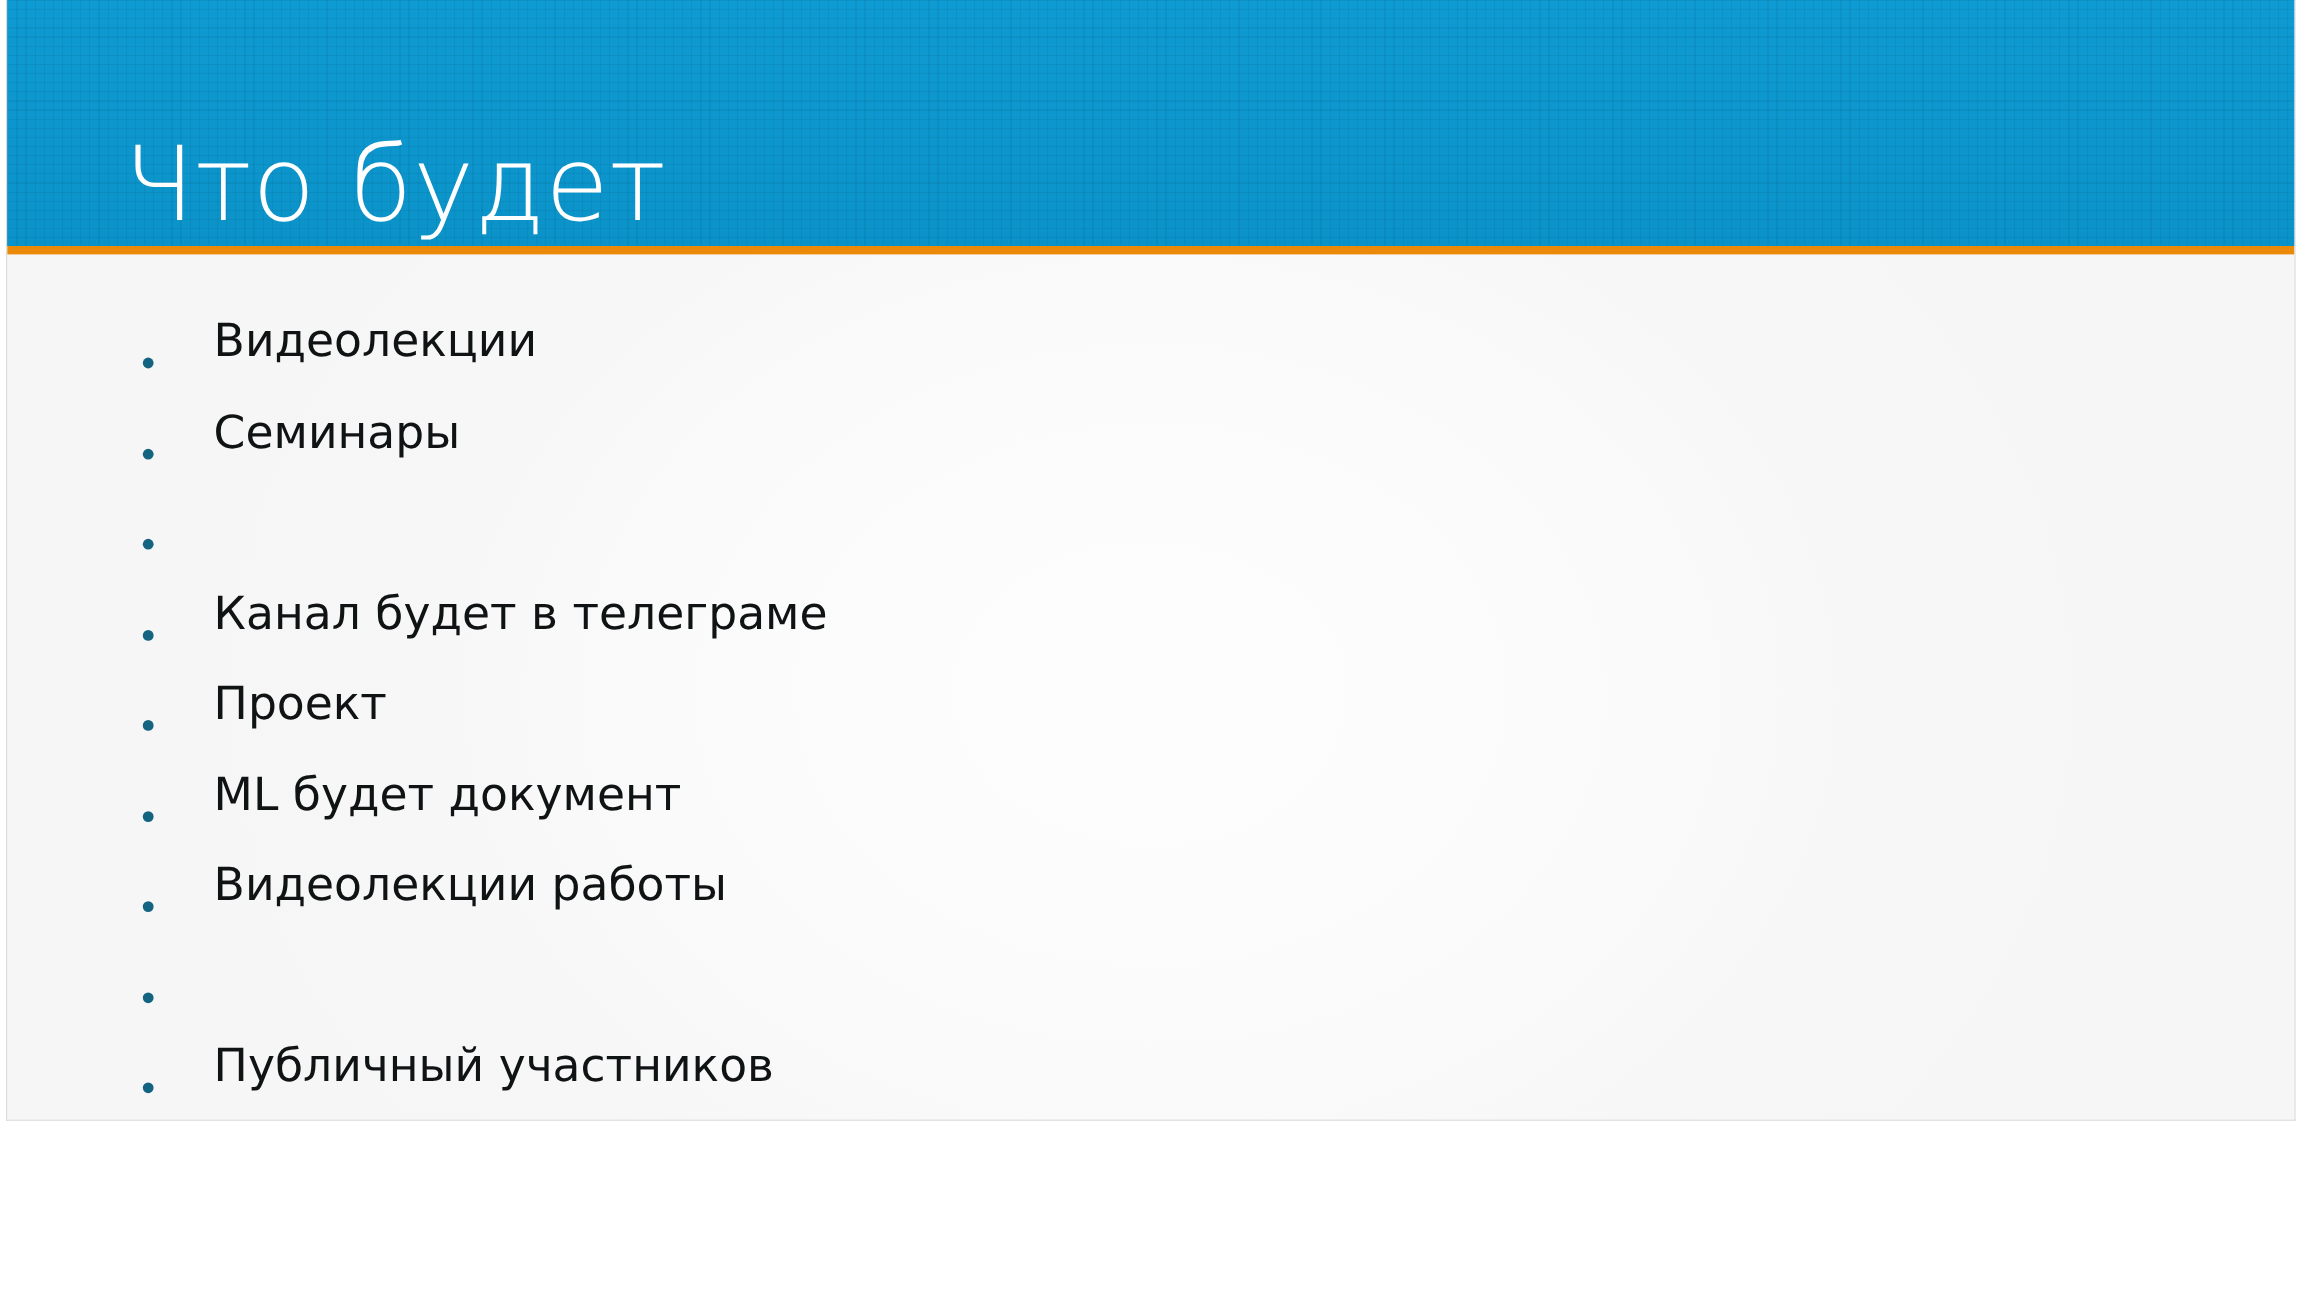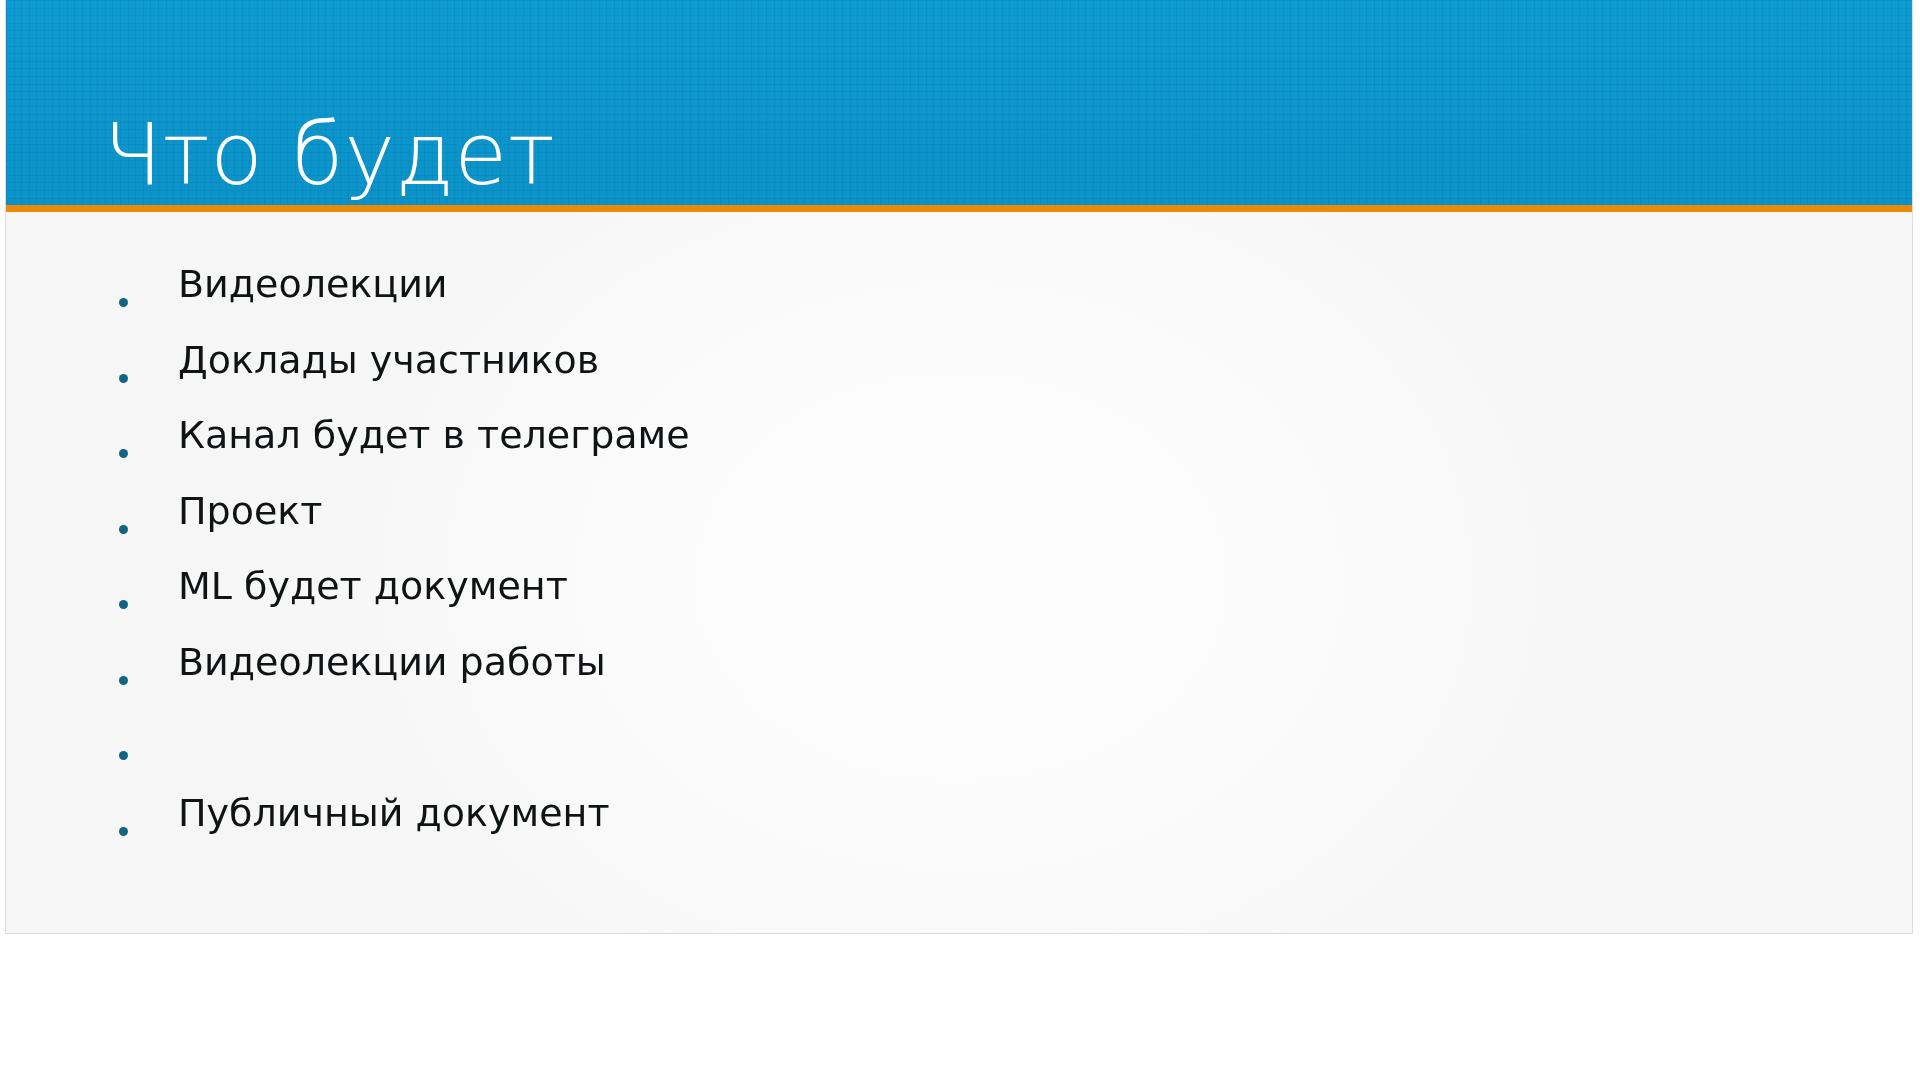--- a/index.html
+++ b/index.html
@@ -129,21 +129,24 @@
 
     <h1 class="slide-title">Что будет</h1>
 
     <ul class="body-list">
       <li class="bullet-row">
         <span class="bullet-dot"></span>
         <span class="bullet-text">Видеолекции</span>
       </li>
       <li class="bullet-row">
         <span class="bullet-dot"></span>
-        <span class="bullet-text">Доклады участников</span>
+        <span class="bullet-text">Семинары</span>
+      </li>
+      <li class="bullet-row">
+        <span class="bullet-dot"></span>
       </li>
       <li class="bullet-row">
         <span class="bullet-dot"></span>
         <span class="bullet-text">Канал будет в телеграме</span>
       </li>
       <li class="bullet-row">
         <span class="bullet-dot"></span>
         <span class="bullet-text">Проект</span>
       </li>
       <li class="bullet-row">
@@ -152,18 +155,18 @@
       </li>
       <li class="bullet-row">
         <span class="bullet-dot"></span>
         <span class="bullet-text">Видеолекции работы</span>
       </li>
       <li class="bullet-row">
         <span class="bullet-dot"></span>
       </li>
       <li class="bullet-row">
         <span class="bullet-dot"></span>
-        <span class="bullet-text">Публичный документ</span>
+        <span class="bullet-text">Публичный участников</span>
       </li>
     </ul>
 
   </div>
 </div>
 
 </body></html>

